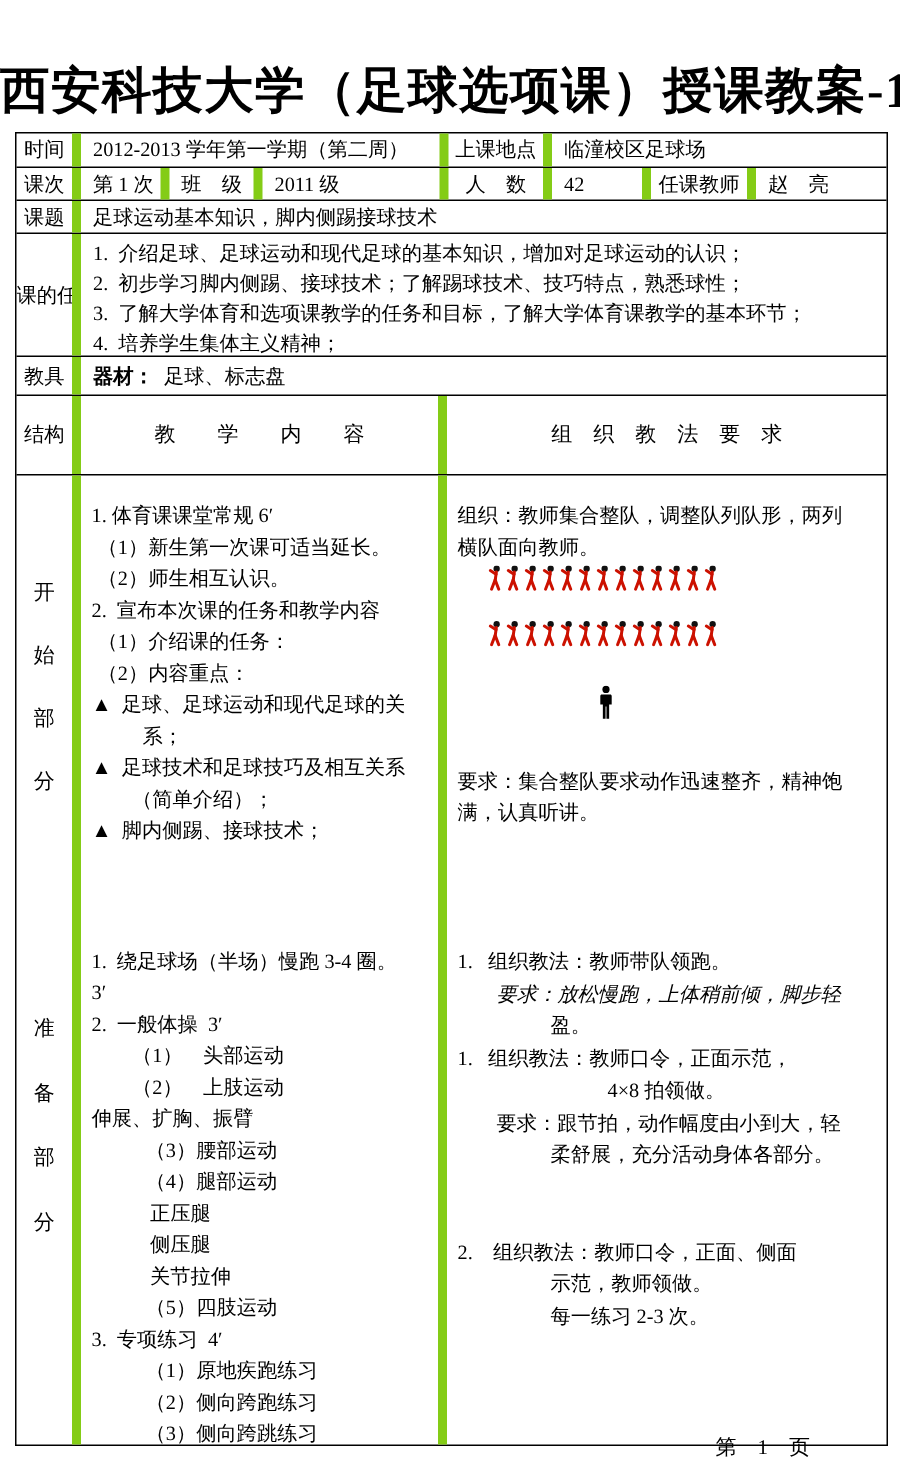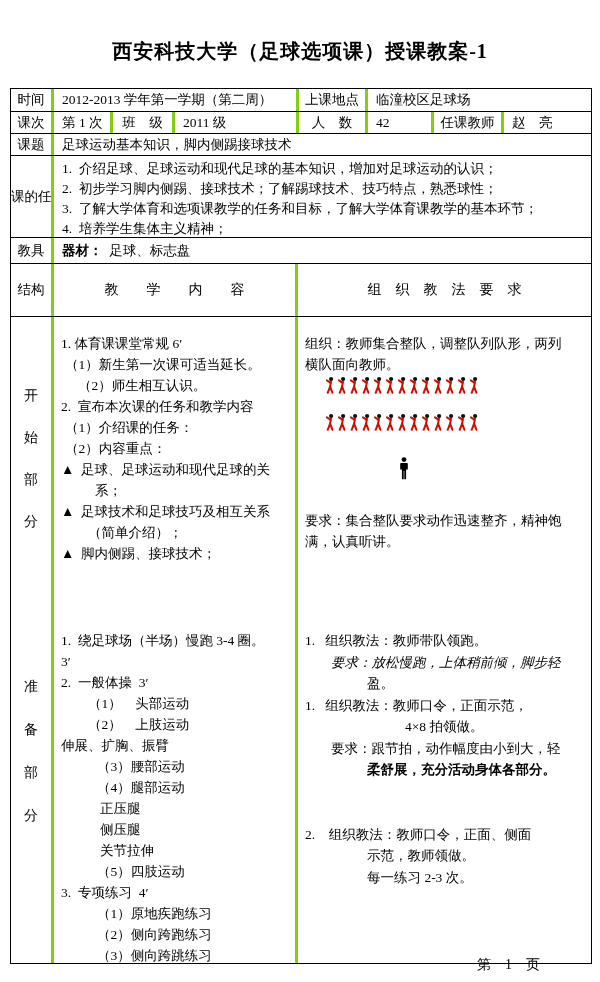--- a/index.html
+++ b/index.html
@@ -1,23 +1,23 @@
 <!DOCTYPE html>
 <html style="--student-color: #cc1100; --teacher-color: #000000;"><head>
 <meta charset="utf-8">
 <style>
   html,body{margin:0;padding:0;background:#fff;}
   .page{position:relative;width:600px;height:982px;background:#fff;
         font-family:"Liberation Serif","DejaVu Serif",serif;color:#000;overflow:hidden;}
   .title{position:absolute;top:38px;left:0;width:100%;text-align:center;
-         font-size:20px;font-weight:bold;letter-spacing:1px;white-space:pre;}
+         font-size:33px;font-weight:bold;letter-spacing:1px;white-space:pre;}
   .tbl{position:absolute;left:10px;top:88px;width:580px;border:1px solid #000;font-size:13.5px;}
   .r{display:flex;border-bottom:1px solid #000;}
   .r.last{border-bottom:none;}
-  .c{border-right:3px solid #84cc16;box-sizing:border-box;overflow:hidden;}
+  .c{border-right:6px solid #84cc16;box-sizing:border-box;overflow:hidden;}
   .c.last{border-right:none;flex:1;}
   .lab{display:flex;align-items:center;justify-content:center;white-space:pre;}
   .val{padding-left:8px;display:flex;align-items:center;white-space:pre;}
   .w43{width:43px;flex:0 0 43px;}
   .b{font-weight:bold;}
   .tl{line-height:21px;min-height:21px;white-space:pre;}
   .tl2{line-height:21.5px;min-height:21.5px;white-space:pre;}
   .taskline{line-height:20px;min-height:20px;white-space:pre;}
   .vchar{height:42px;line-height:42px;text-align:center;font-size:14px;}
   .vchar2{height:43px;line-height:43px;text-align:center;font-size:14px;}
@@ -108,21 +108,21 @@
             <div class="vchar2">备</div>
             <div class="vchar2">部</div>
             <div class="vchar2">分</div>
           </div>
       </div>
 
       <div class="c relcol" style="width:244px;flex:0 0 244px">
         <div class="blk" style="top:16px">
             <div class="tl">1. 体育课课堂常规 6′</div>
             <div class="tl" style="padding-left: 4px;">（1）新生第一次课可适当延长。</div>
-            <div class="tl" style="padding-left: 4px; margin-left: 13px;">（2）师生相互认识。</div>
+            <div class="tl" style="padding-left: 4px;">（2）师生相互认识。</div>
             <div class="tl">2.  宣布本次课的任务和教学内容</div>
             <div class="tl" style="padding-left: 4px;">（1）介绍课的任务：</div>
             <div class="tl" style="padding-left: 4px;">（2）内容重点：</div>
             <div class="tl">▲  足球、足球运动和现代足球的关</div>
             <div class="tl" style="padding-left: 34px;">系；</div>
             <div class="tl">▲  足球技术和足球技巧及相互关系</div>
             <div class="tl" style="padding-left: 27px;">（简单介绍）；</div>
             <div class="tl">▲  脚内侧踢、接球技术；</div>
           </div>
         <div class="blk" style="top:313px">
@@ -351,21 +351,21 @@
             <div class="tl">满，认真听讲。</div>
           </div>
 
         <div class="blk" style="top:313px">
             <div class="tl2">1.   组织教法：教师带队领跑。</div>
             <div class="tl2" style="padding-left: 26px; font-style: italic;">要求：放松慢跑，上体稍前倾，脚步轻</div>
             <div class="tl2" style="padding-left: 62px;">盈。</div>
             <div class="tl2">1.   组织教法：教师口令，正面示范，</div>
             <div class="tl2" style="padding-left: 100px;">4×8 拍领做。</div>
             <div class="tl2" style="padding-left: 26px;">要求：跟节拍，动作幅度由小到大，轻</div>
-            <div class="tl2" style="padding-left: 62px; font-weight: bold;">柔舒展，充分活动身体各部分。</div>
+            <div class="tl2" style="padding-left: 62px;">柔舒展，充分活动身体各部分。</div>
             <div class="tl2"></div>
             <div class="tl2"></div>
             <div class="tl2">2.    组织教法：教师口令，正面、侧面</div>
             <div class="tl2" style="padding-left: 62px;">示范，教师领做。</div>
             <div class="tl2" style="padding-left: 62px;">每一练习 2-3 次。</div>
           </div>
       </div>
     </div>
   </div>
 

